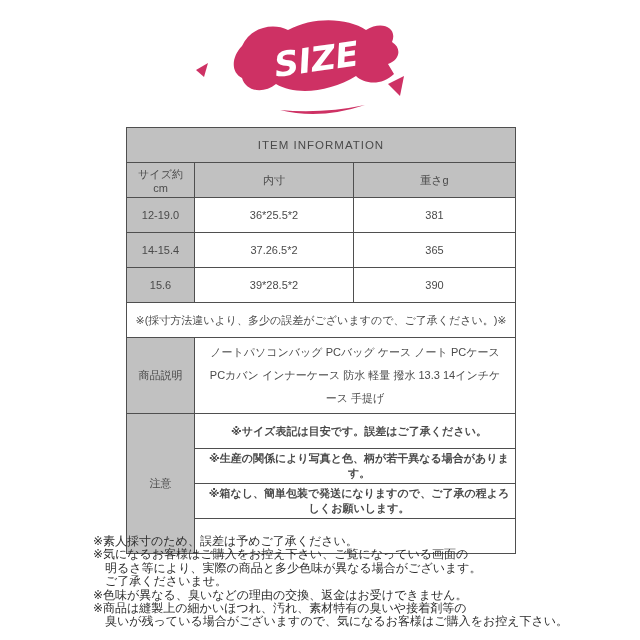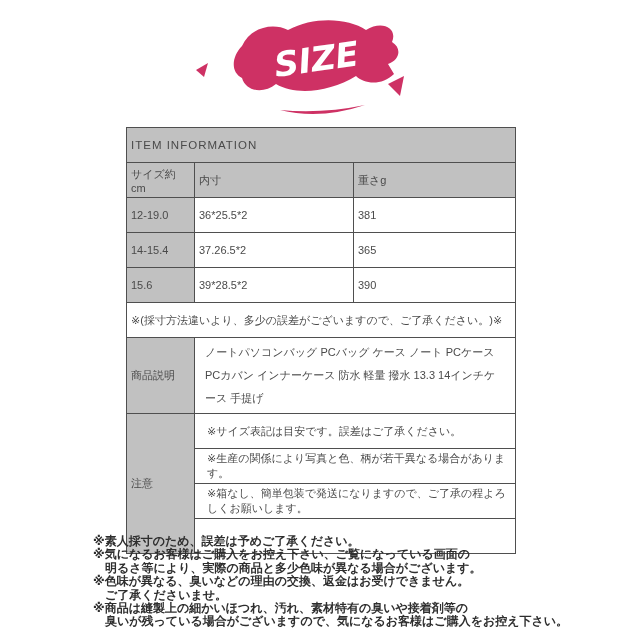--- a/index.html
+++ b/index.html
@@ -12,34 +12,34 @@
   
   .size-banner{position:absolute;left:180px;top:8px;width:250px;height:112px;}
 
   
   .info-table-wrap{position:absolute;left:126px;top:127px;}
   table.info{
     border-collapse:collapse;table-layout:fixed;width:389px;
     font-size:11px;color:#4a4a4a;
   }
   table.info td{
-    border:1px solid #4f4f4f;text-align:left;vertical-align:middle;
+    border:1px solid #4f4f4f;text-align:center;vertical-align:middle;
     padding:2px 4px;overflow:hidden;
   }
   table.info tr{height:35px;}
   tr.desc-row{height:37px;}
   .gray{background:#c1c1c1;}
   .title-cell{letter-spacing:1px;font-size:11.5px;}
-  .left-align{text-align:right;padding-left:12px !important;}
+  .left-align{text-align:right;padding-left:12px !important;font-weight:bold;}
   .desc-cell{line-height:23px;padding:3px 10px !important;}
 
   
   .footer-notes{
     position:absolute;left:93px;top:535px;width:500px;
-    font-size:12px;font-weight:bold;color:#2e2e2e;line-height:13.4px;
+    font-size:12px;font-weight:normal;color:#2e2e2e;line-height:13.4px;
   }
   .footer-notes div{white-space:pre-wrap;}
 </style>
 </head>
 <body>
 
 <div class="size-banner">
   <svg width="250" height="112" viewBox="0 0 250 112">
     <polygon points="16,62 28,55 24,69" fill="#ce3164"></polygon>
     <polygon points="208,76 224,68 220,88" fill="#ce3164"></polygon>
@@ -105,17 +105,17 @@
       <td colspan="2" class="left-align"></td>
     </tr>
   </tbody>
     </table>
 </div>
 
 <div class="footer-notes">
   <div>※素人採寸のため、誤差は予めご了承ください。</div>
   <div>※気になるお客様はご購入をお控え下さい、ご覧になっている画面の</div>
   <div>　明るさ等により、実際の商品と多少色味が異なる場合がございます。</div>
+  <div>　ご了承くださいませ。</div>
   <div>※色味が異なる、臭いなどの理由の交換、返金はお受けできません。</div>
-  <div>　ご了承くださいませ。</div>
   <div>※商品は縫製上の細かいほつれ、汚れ、素材特有の臭いや接着剤等の</div>
   <div>　臭いが残っている場合がございますので、気になるお客様はご購入をお控え下さい。</div>
 </div>
 
 </body></html>

